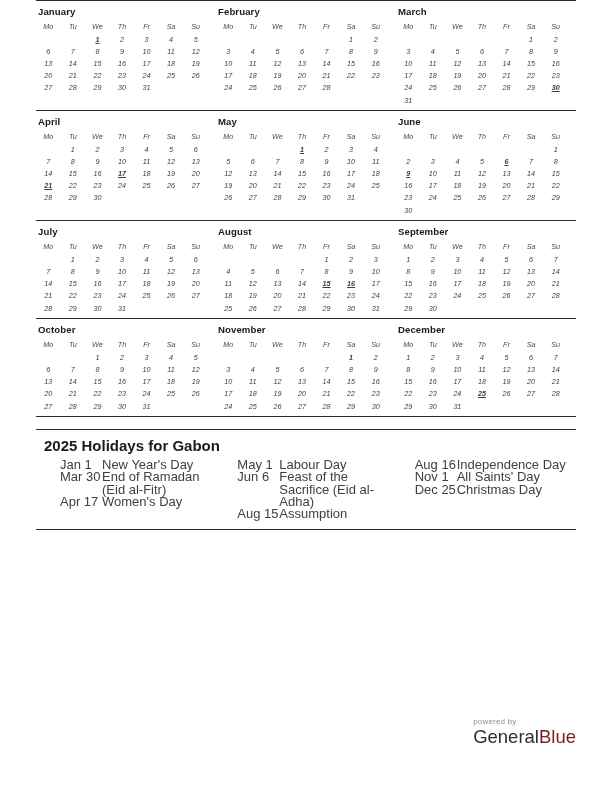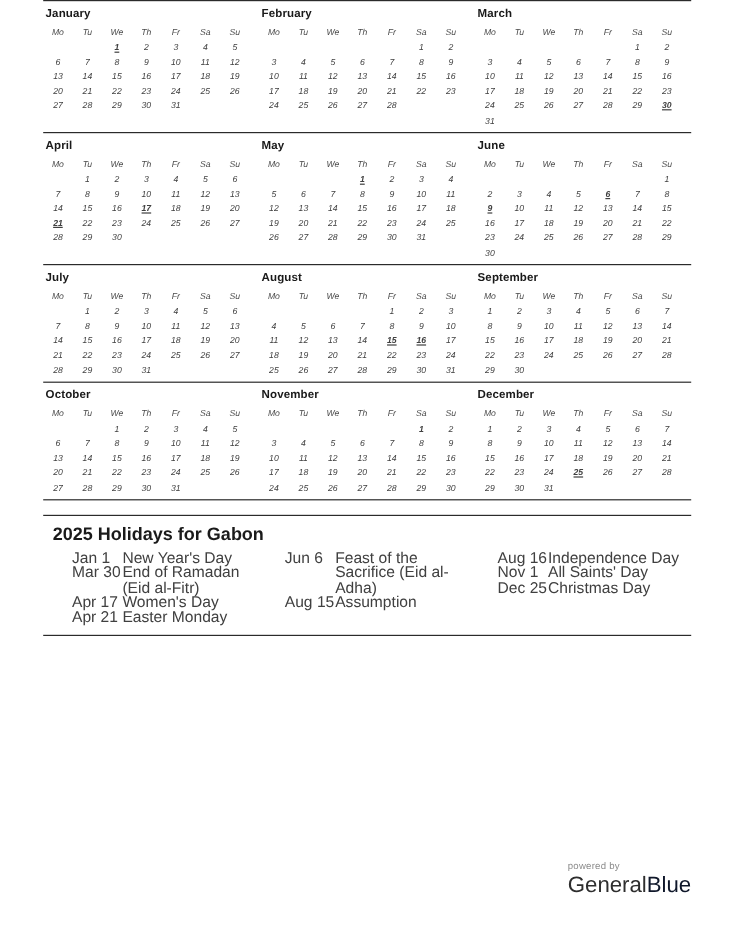--- a/index.html
+++ b/index.html
@@ -147,21 +147,21 @@
     color: #8c8c8c;
     letter-spacing: 0.2px;
     margin-bottom: 1px;
   }
   .brand {
     font-size: 18.5px;
     letter-spacing: 0px;
     line-height: 1.05;
   }
   .brand-general { color: #2e2e2e; }
-  .brand-blue { color: #0f172a; }
+  .brand-blue { color: #7f1d1d; }
 </style>
 </head>
 <body>
 
 <div class="page">
 
 
   <div class="quarters" id="quarters">
       <div class="quarter">
         <div class="month">
@@ -956,26 +956,26 @@
             <span class="hol-name">New Year's Day</span>
           </div>
           <div class="holiday-row">
             <span class="hol-date">Mar 30</span>
             <span class="hol-name">End of Ramadan (Eid al-Fitr)</span>
           </div>
           <div class="holiday-row">
             <span class="hol-date">Apr 17</span>
             <span class="hol-name">Women's Day</span>
           </div>
+        </div>
+        <div class="holiday-col">
           <div class="holiday-row">
-            <span class="hol-date">Apr 21</span>
-            <span class="hol-name">Easter Monday</span>
+            <span class="hol-date">May 1</span>
+            <span class="hol-name">Labour Day</span>
           </div>
-        </div>
-        <div class="holiday-col">
           <div class="holiday-row">
             <span class="hol-date">Jun 6</span>
             <span class="hol-name">Feast of the Sacrifice (Eid al-Adha)</span>
           </div>
           <div class="holiday-row">
             <span class="hol-date">Aug 15</span>
             <span class="hol-name">Assumption</span>
           </div>
         </div>
         <div class="holiday-col">

